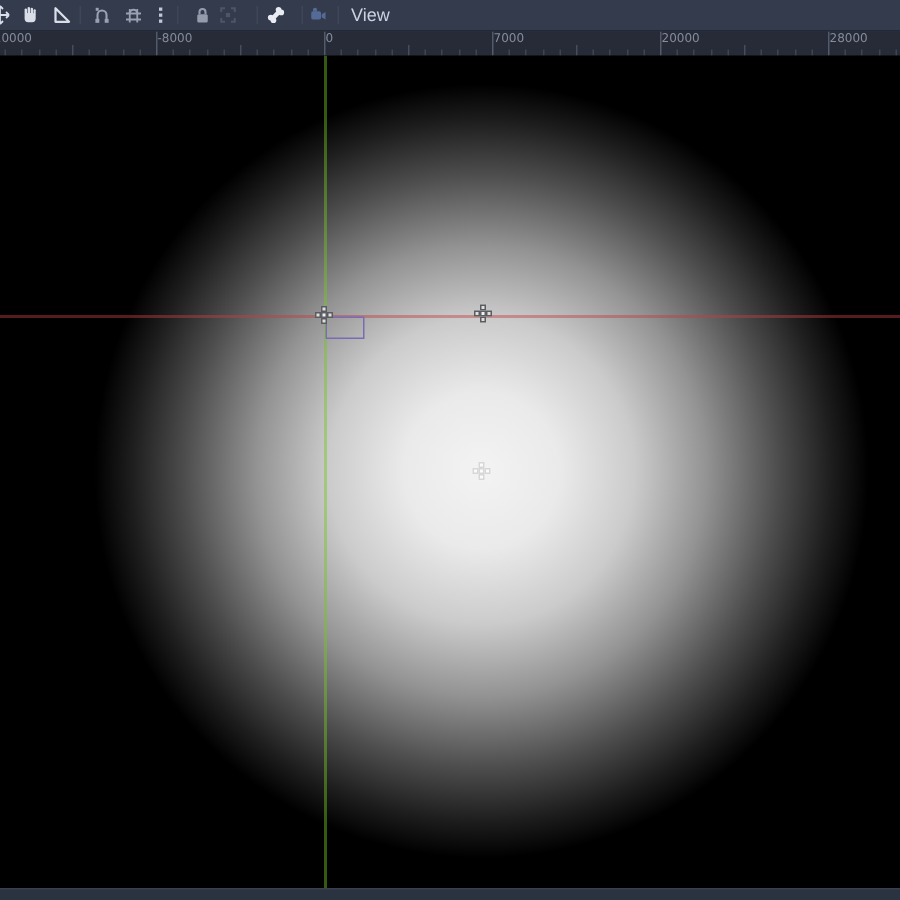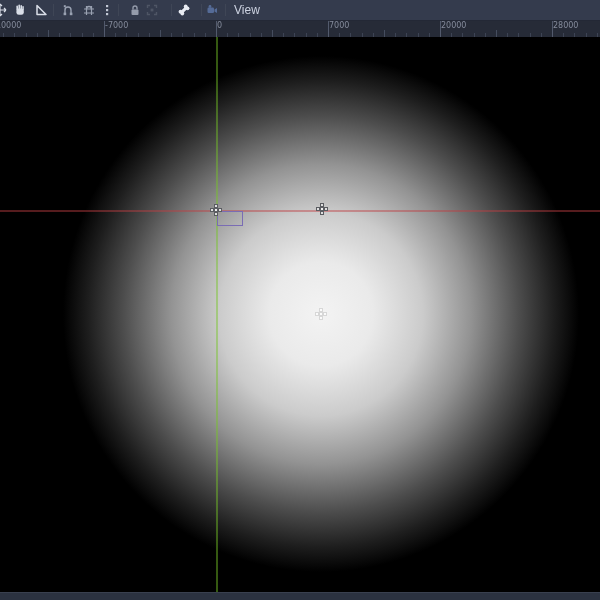--- a/index.html
+++ b/index.html
@@ -163,21 +163,21 @@
 
   <div class="tsep" style="left:225px"></div>
 
   <div class="view-menu">
     <span>View</span>
   </div>
 </div>
 
 <div class="ruler" style="background: rgb(38, 43, 55);">
     <span class="ruler-label" style="left: -7px;">-10000</span>
-    <span class="ruler-label" style="left: 105px;">-7000</span>
+    <span class="ruler-label" style="left: 105px;">-8000</span>
     <span class="ruler-label" style="left: 217px;">0</span>
     <span class="ruler-label" style="left: 329px;">7000</span>
     <span class="ruler-label" style="left: 441px;">20000</span>
     <span class="ruler-label" style="left: 553px;">28000</span>
     <i class="tick minor" style="left: 3px;"></i>
     <i class="tick minor" style="left: 14px;"></i>
     <i class="tick minor" style="left: 26px;"></i>
     <i class="tick minor" style="left: 37px;"></i>
     <i class="tick mid" style="left: 48px;"></i>
     <i class="tick minor" style="left: 59px;"></i>

